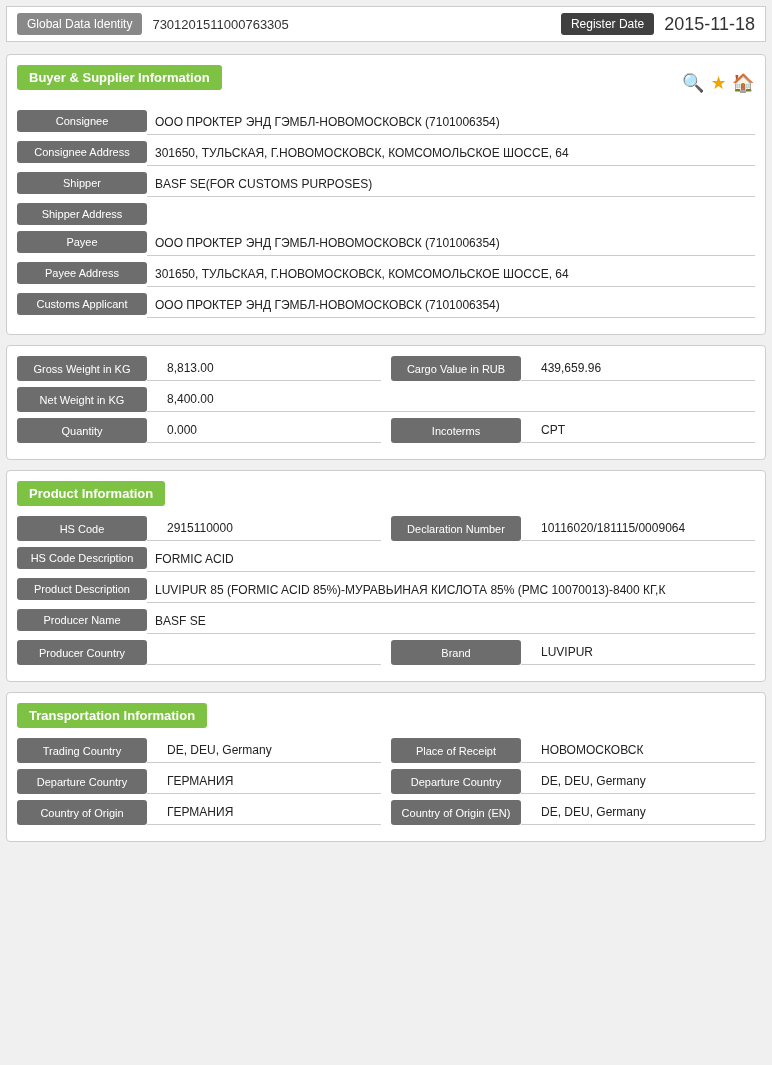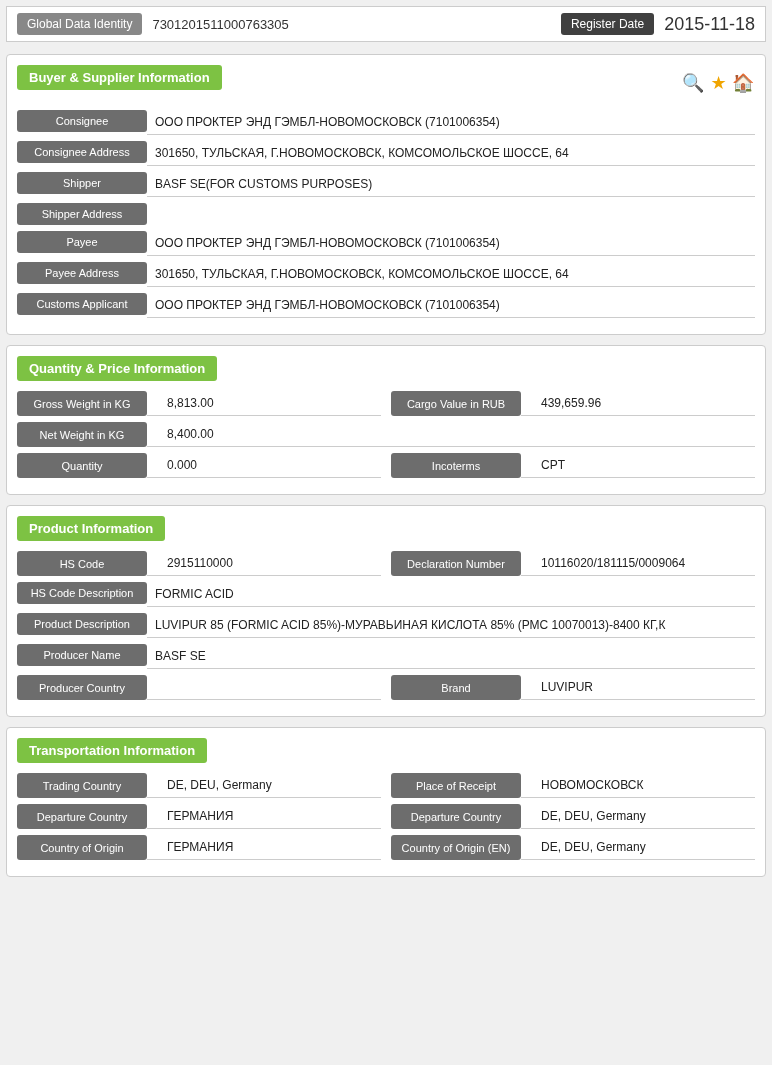--- a/index.html
+++ b/index.html
@@ -195,21 +195,20 @@
     <div class="field-value">301650, ТУЛЬСКАЯ, Г.НОВОМОСКОВСК, КОМСОМОЛЬСКОЕ ШОССЕ, 64</div>
   </div>
         <div class="info-row">
     <div class="field-label">Customs Applicant</div>
     <div class="field-value">ООО ПРОКТЕР ЭНД ГЭМБЛ-НОВОМОСКОВСК (7101006354)</div>
   </div>
       </div>
   </div>
 
   <div class="section-card">
-    <div class="section-header">Quantity &amp; Price Information</div>
     <div id="quantity-price-rows">
         <div class="info-row-double">
           <div class="info-col">
     <div class="field-label">Gross Weight in KG</div>
     <div class="field-value">8,813.00</div>
   </div>
           <div class="info-col">
       <div class="field-label">Cargo Value in RUB</div>
       <div class="field-value">439,659.96</div>
     </div>

